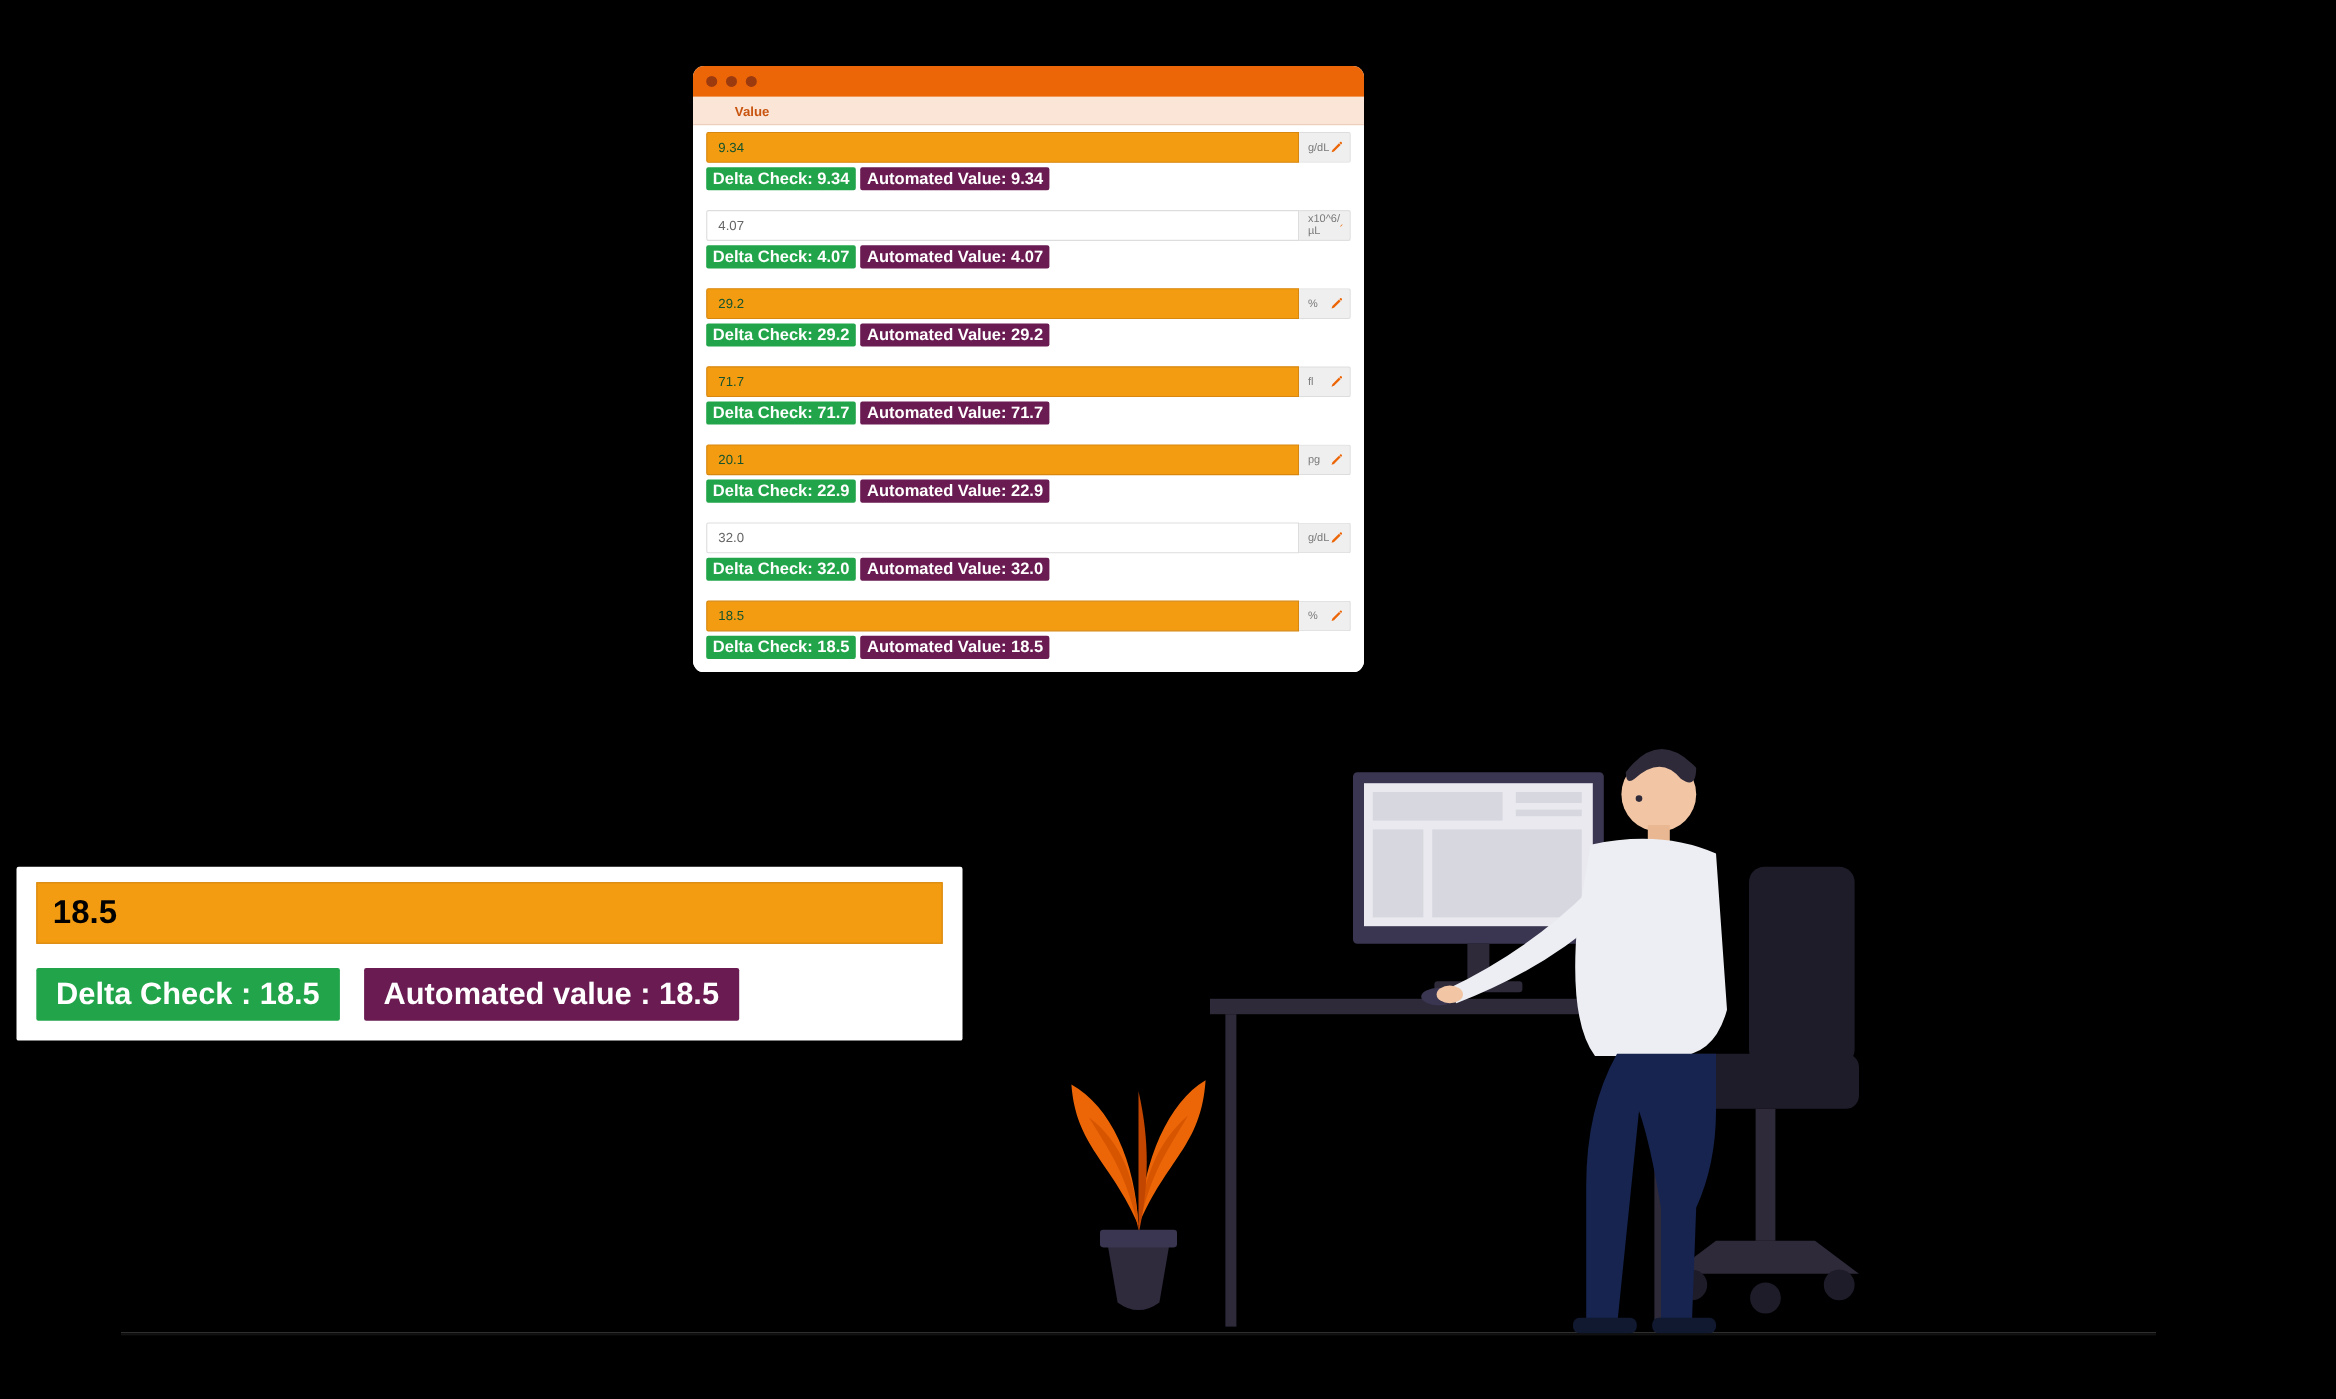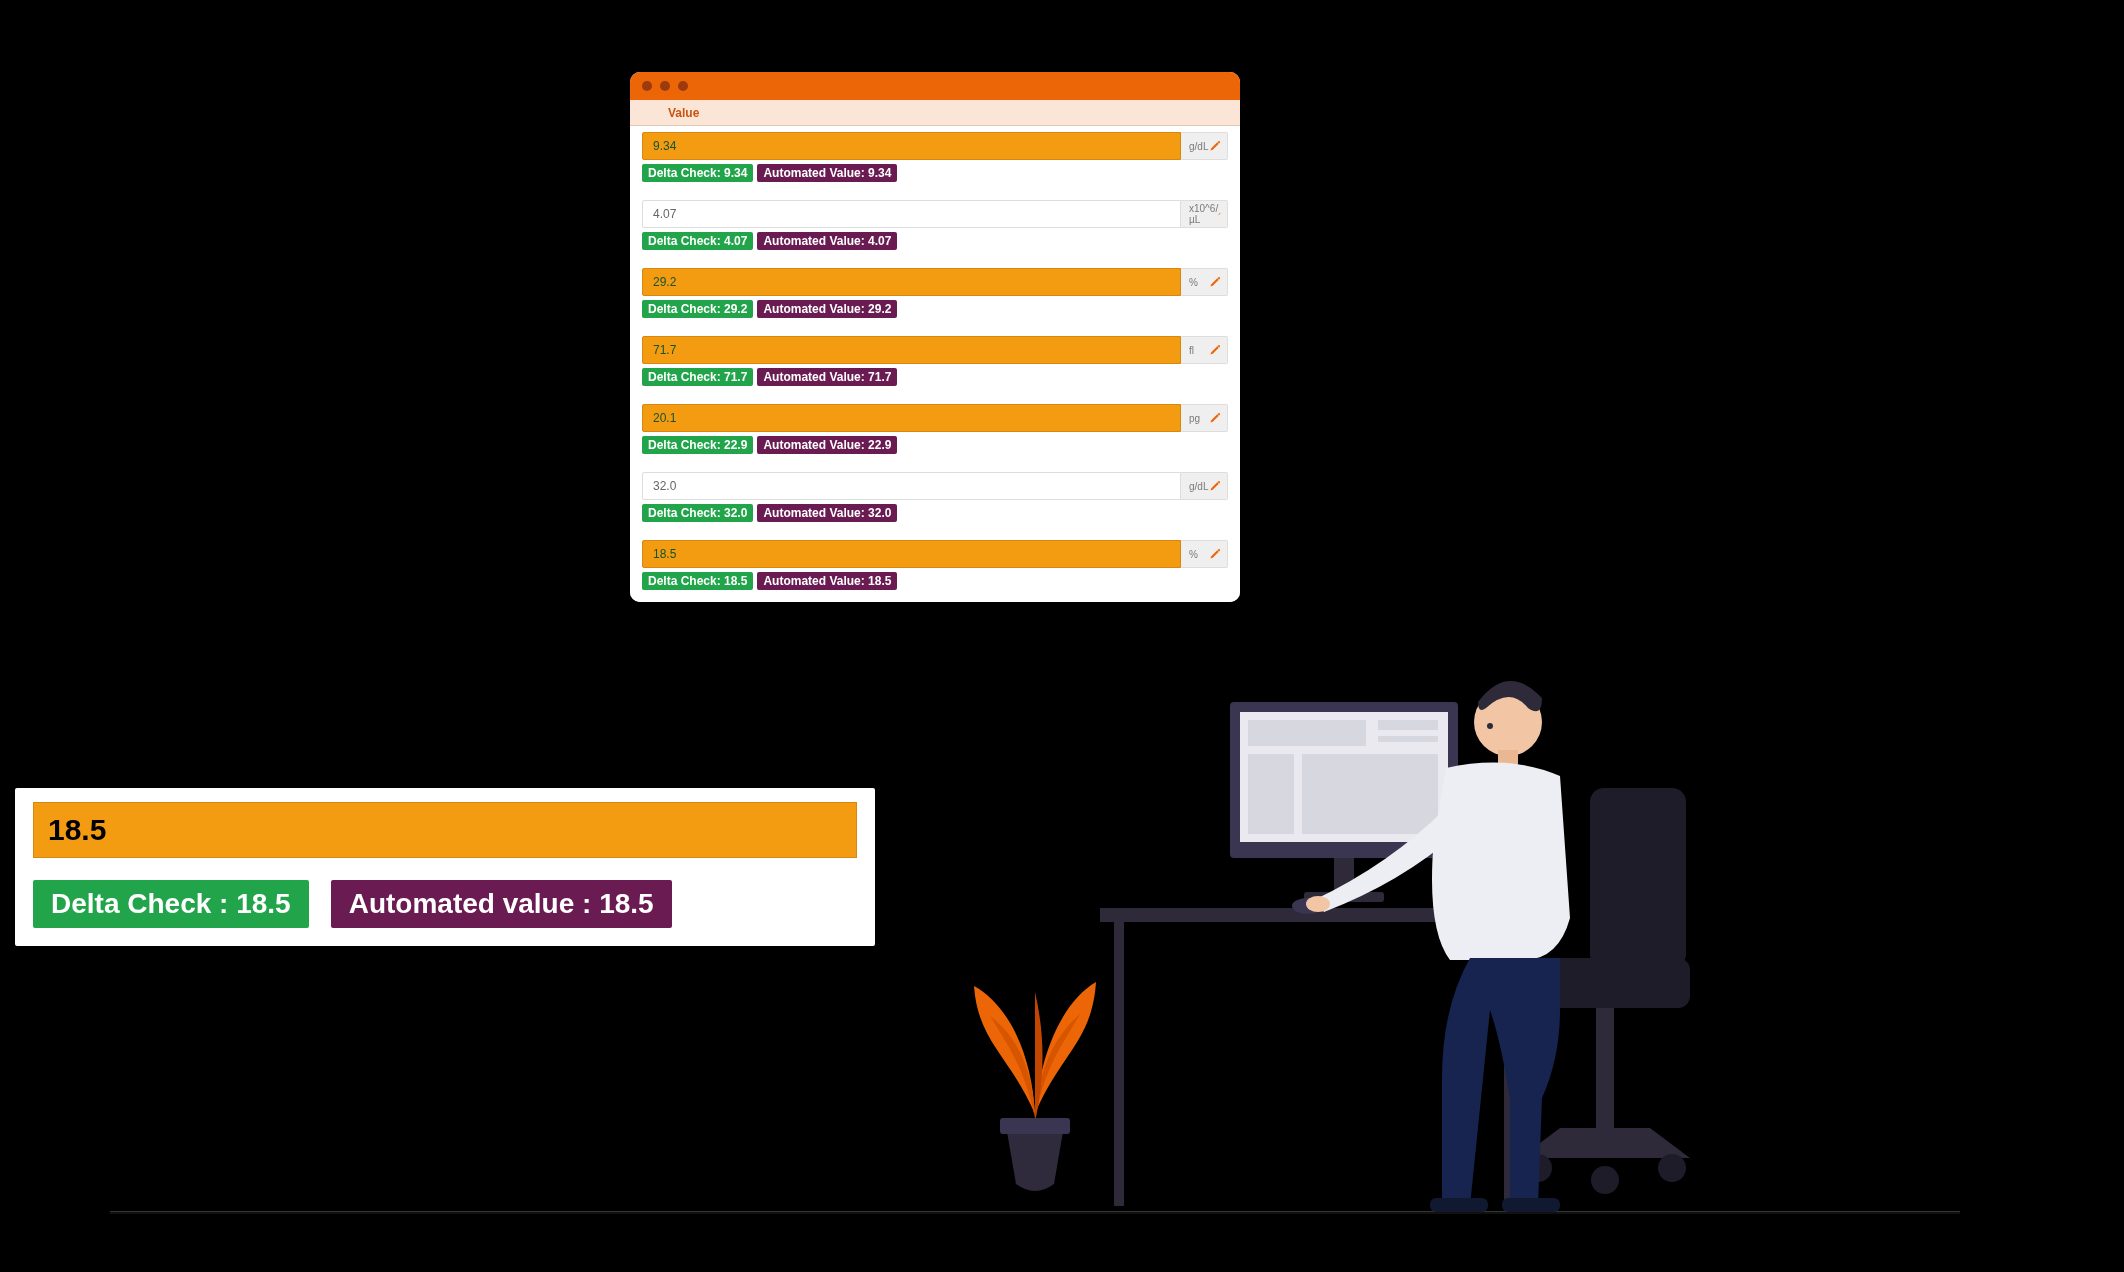--- a/index.html
+++ b/index.html
@@ -9,21 +9,21 @@
     background: #000;
     font-family: Arial, Helvetica, sans-serif;
     position: relative;
     overflow: hidden;
   }
 
   
   .app-window {
     position: absolute;
     left: 630px;
-    top: 72px;
+    top: 60px;
     width: 610px;
     background: #fff;
     border-radius: 10px;
     overflow: hidden;
     box-shadow: -6px 10px 10px rgba(0,0,0,.6);
   }
   .titlebar {
     height: 28px;
     background: #EC6608;
     display: flex;
@@ -92,21 +92,21 @@
     width: 12px; height: 12px;
     display: inline-block;
   }
   .pencil svg { width: 100%; height: 100%; }
   .tags {
     display: flex;
     gap: 4px;
     margin-top: 4px;
   }
   .tag {
-    font-size: 12px;
+    font-size: 15px;
     font-weight: 700;
     color: #fff;
     padding: 2px 6px;
     border-radius: 2px;
     white-space: nowrap;
   }
   .tag.delta { background: #22A54A; }
   .tag.auto  { background: #6A1B52; }
 
   

